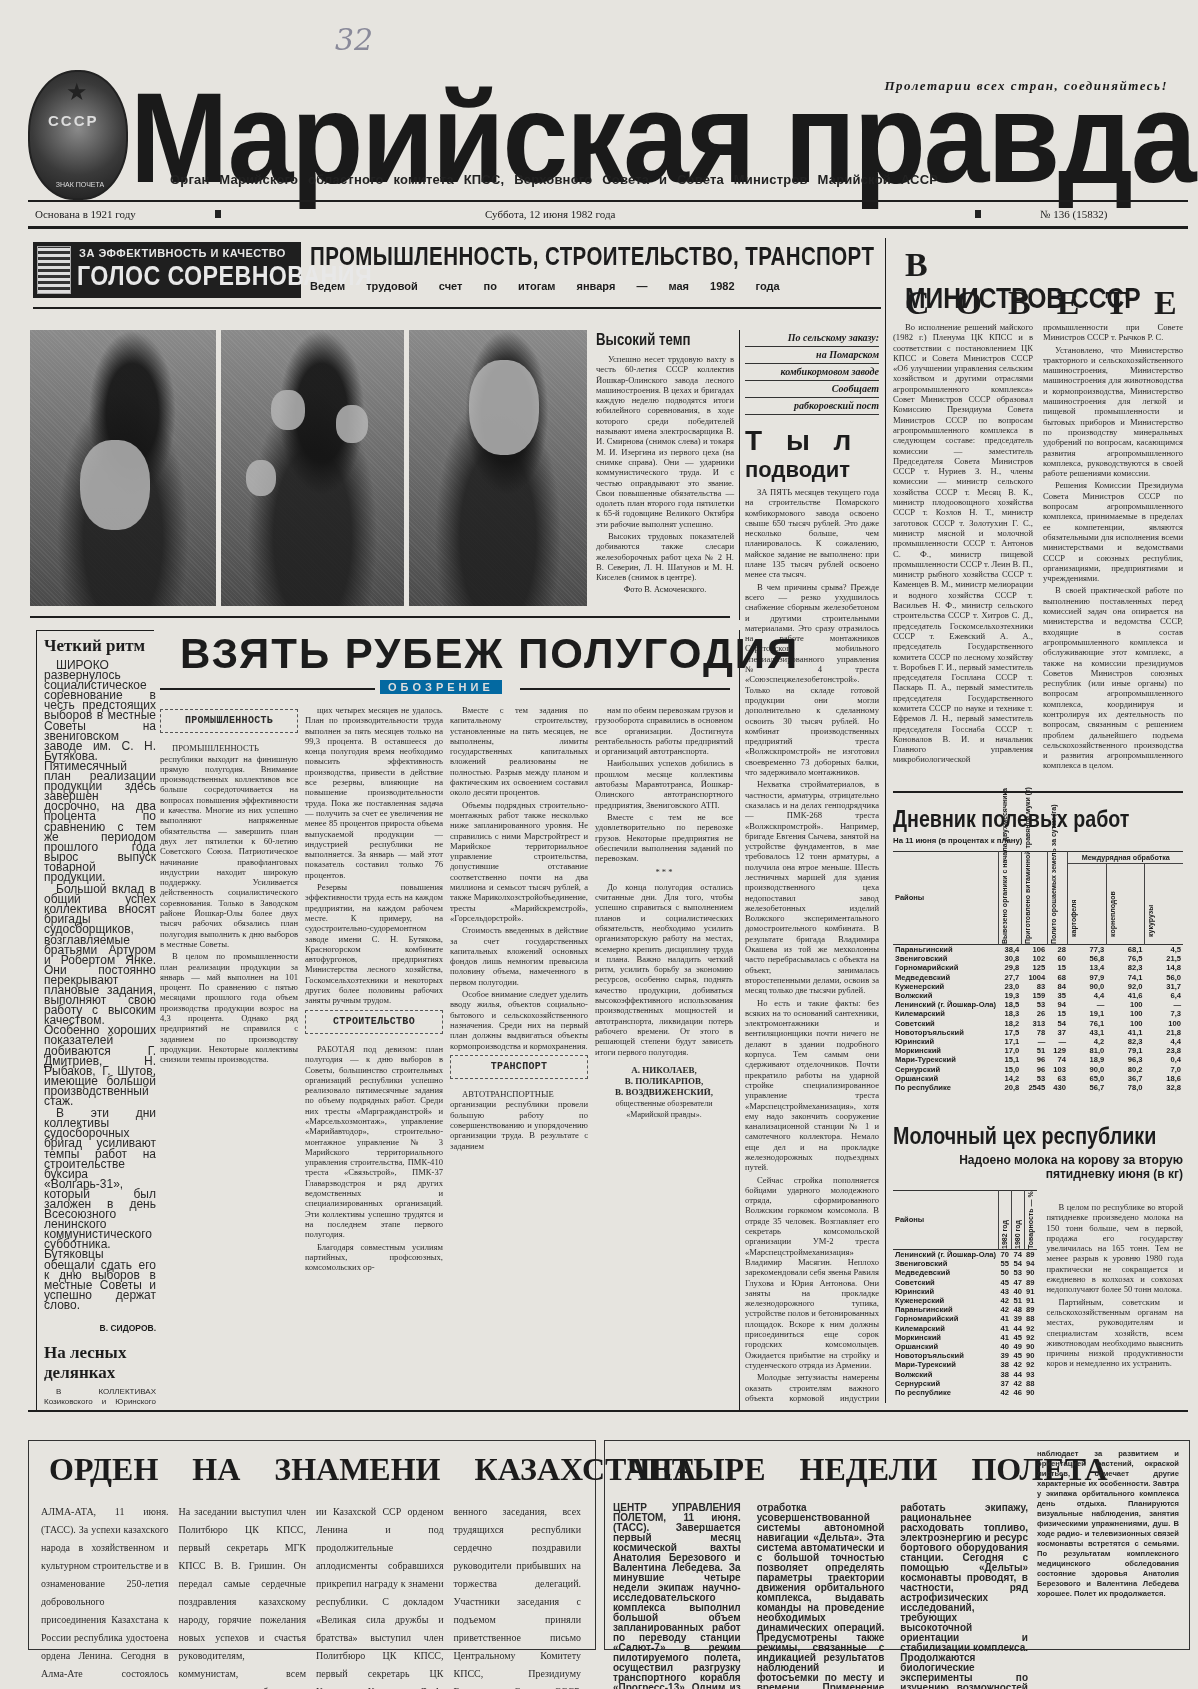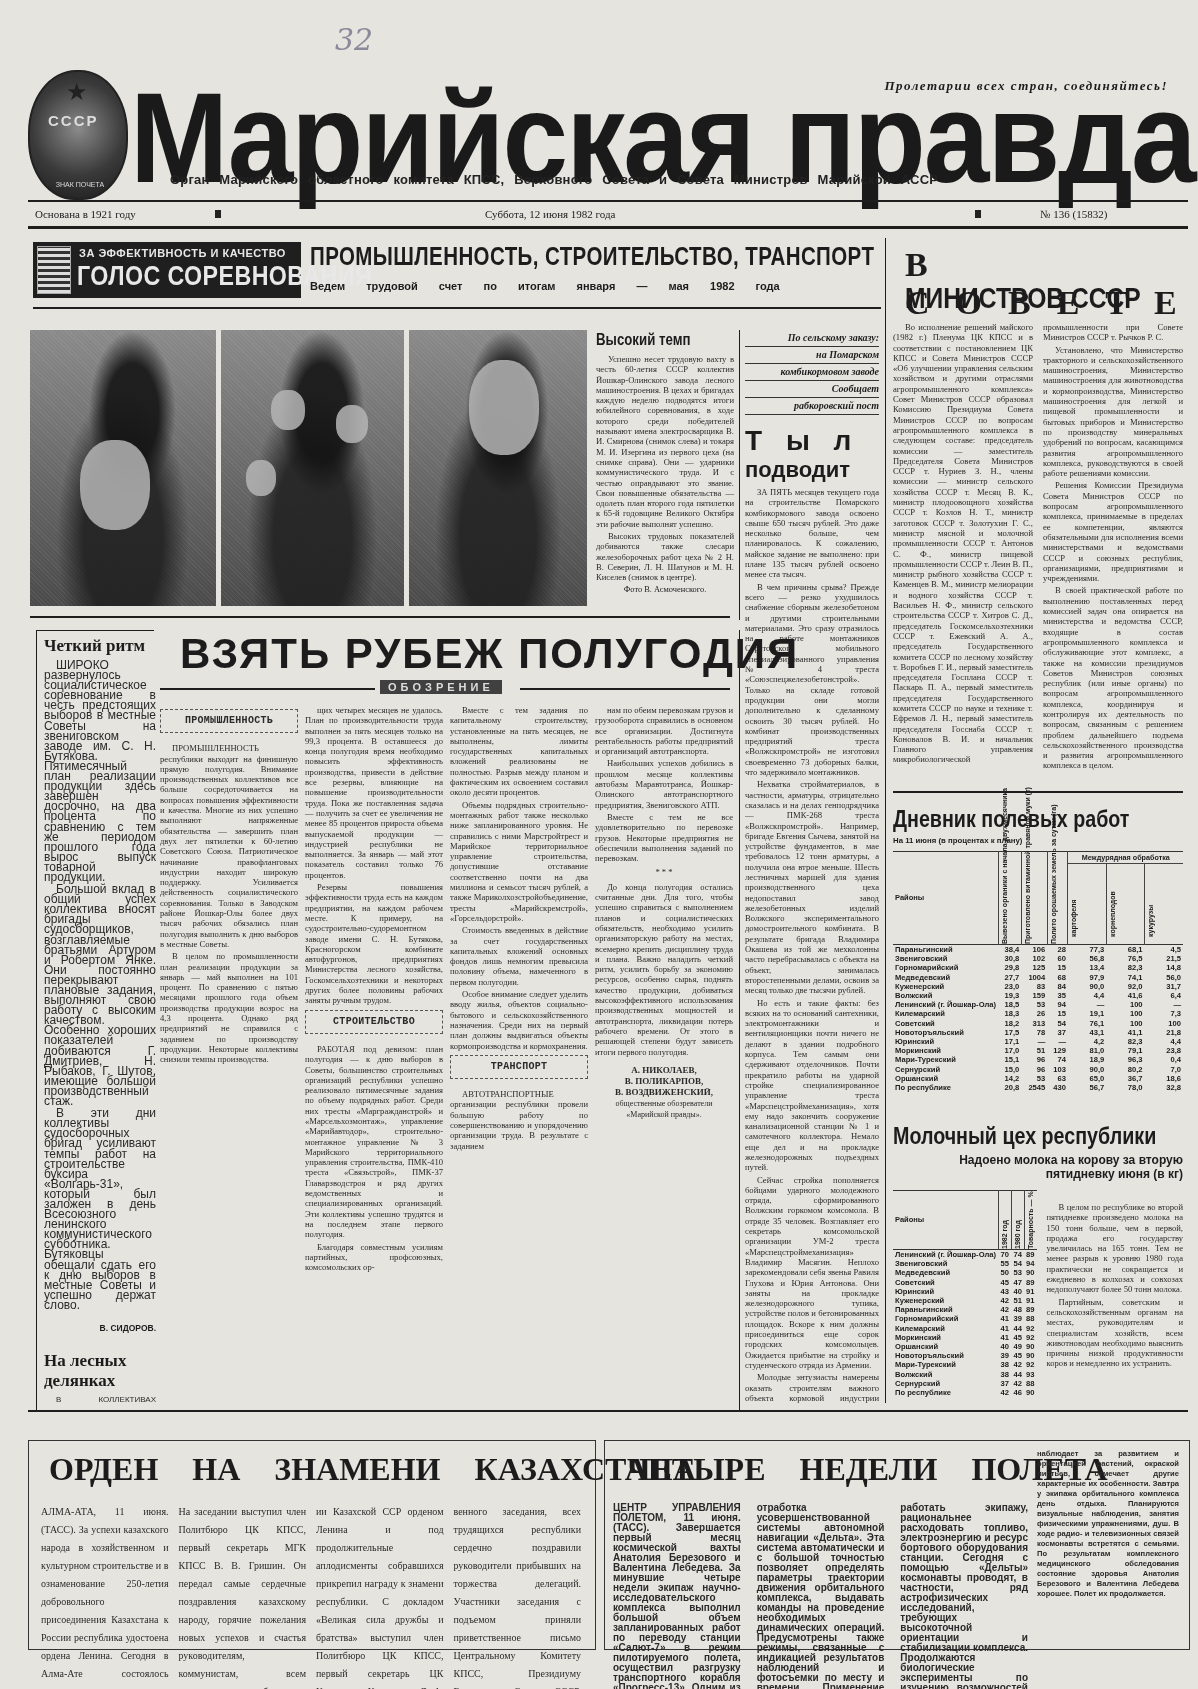--- a/index.html
+++ b/index.html
@@ -57,21 +57,21 @@
   .photo .shade { position: absolute; inset: 0;
     background:
       radial-gradient(ellipse at 55% 30%, rgba(20,20,20,0.9) 0 18%, transparent 30%),
       radial-gradient(ellipse at 50% 75%, rgba(30,30,30,0.85) 0 30%, transparent 50%),
       repeating-linear-gradient(45deg, rgba(255,255,255,0.06) 0 1px, transparent 1px 3px),
       linear-gradient(180deg,#8a8a8a,#4a4a4a); }
   .photo .face { position: absolute; border-radius: 45%; background: #b5b5b5; opacity: 0.85; }
 
   .cap-head { font-family: "Liberation Sans", sans-serif; font-weight: 900; font-size: 17px; transform: scaleX(0.78); transform-origin: left; white-space: nowrap; }
   .banner { left: 180px; top: 630px; font-family: "Liberation Sans", sans-serif; font-weight: 900; font-size: 42px; letter-spacing: 2px; white-space: nowrap; }
-  .obozr { left: 380px; top: 680px; background: #404040; color: #ddd; font-family: "Liberation Sans", sans-serif; font-weight: bold; font-size: 11px; letter-spacing: 4px; padding: 1px 8px; }
+  .obozr { left: 380px; top: 680px; background: #0369a1; color: #ddd; font-family: "Liberation Sans", sans-serif; font-weight: bold; font-size: 11px; letter-spacing: 4px; padding: 1px 8px; }
   .subsec { border: 1px dashed #555; text-align: center; font-weight: bold; font-size: 10px; padding: 6px 0; margin: 4px 0 10px; letter-spacing: 0.3px; font-family: Liberation Mono, monospace; }
   .italic-kick { font-style: italic; font-weight: bold; font-size: 10px; text-align: right; border-bottom: 1px solid #333; padding: 2px 0; line-height: 12px; }
   .tyl { font-family: "Liberation Sans", sans-serif; font-weight: 900; font-size: 28px; letter-spacing: 8px; line-height: 32px; }
   .podv { font-family: "Liberation Sans", sans-serif; font-weight: 900; font-size: 22px; line-height: 26px; }
   .side-h { font-weight: bold; font-size: 17px; font-family: "Liberation Serif", serif; line-height: 20px; }
   .tbl-title { font-family: "Liberation Sans", sans-serif; font-weight: 900; font-size: 24px; transform: scaleX(0.82); transform-origin: left; white-space: nowrap; }
   table { border-collapse: collapse; width: 100%; font-family: "Liberation Sans", sans-serif; }
   .t1 td { font-size: 7.6px; font-weight: bold; line-height: 9.2px; padding: 0 2px; white-space: nowrap; }
   .t1 td.n { text-align: right; }
   .vhead { writing-mode: vertical-rl; transform: rotate(180deg); font-size: 7px; line-height: 8px; height: 92px; text-align: left; }
@@ -475,21 +475,21 @@
   <div class="rule" style="left:36px;top:630px;width:1px;height:780px;"></div>
   <div class="rule" style="left:36px;top:630px;width:118px;height:1px;"></div>
   <div class="abs" style="left:44px;top:636px;width:112px;height:770px;overflow:hidden;">
     <div class="side-h">Четкий ритм</div>
     <div class="txt sans" style="font-size:12px;line-height:10.1px;margin-top:4px;">
       <p>ШИРОКО развернулось социалистическое соревнование в честь предстоящих выборов в местные Советы на звениговском заводе им. С. Н. Бутякова. Пятимесячный план реализации продукции здесь завершен досрочно, на два процента по сравнению с тем же периодом прошлого года вырос выпуск товарной продукции.</p>
       <p>Большой вклад в общий успех коллектива вносят бригады судосборщиков, возглавляемые братьями Артуром и Робертом Янке. Они постоянно перекрывают плановые задания, выполняют свою работу с высоким качеством. Особенно хороших показателей добиваются Г. Дмитриев, Н. Рыбаков, Г. Шутов, имеющие большой производственный стаж.</p>
       <p>В эти дни коллективы судосборочных бригад усиливают темпы работ на строительстве буксира «Волгарь-31», который был заложен в день Всесоюзного ленинского коммунистического субботника. Бутяковцы обещали сдать его к дню выборов в местные Советы и успешно держат слово.</p>
     </div>
     <div class="sig sans">В. СИДОРОВ.</div>
-    <div class="side-h" style="margin-top:18px;">На лесных делянках</div>
+    <div class="side-h" style="margin-top:10px;">На лесных делянках</div>
     <div class="txt sans" style="font-size:8px;line-height:10.1px;margin-top:4px;">
       <p>В КОЛЛЕКТИВАХ Козиковского и Юринского лесокомбинатов Юринского района широко развернулось социалистическое соревнование за достойную встречу дня выборов в местные Советы. С начала года лесозаготовители реализовали товарной продукции почти на 2,8 миллиона рублей и успешно справились с установленными заданиями.</p>
       <p>Коллектив Козиковского лесокомбината доставил на нижние склады около 85 тысяч кубометров древесины, из них 700 кубометров сверх плана. Юринские заготовители вывезли 46,5 тысячи кубометров древесины и успешно справились с заданием по подсочке, добыв 38 тонн живицы.</p>
       <p>Значительно перевыполнены также задания по производству товаров народного потребления, улучшены и другие показатели.</p>
 
     </div>
 
   </div>
 
   <div class="abs banner">ВЗЯТЬ РУБЕЖ ПОЛУГОДИЯ</div>

